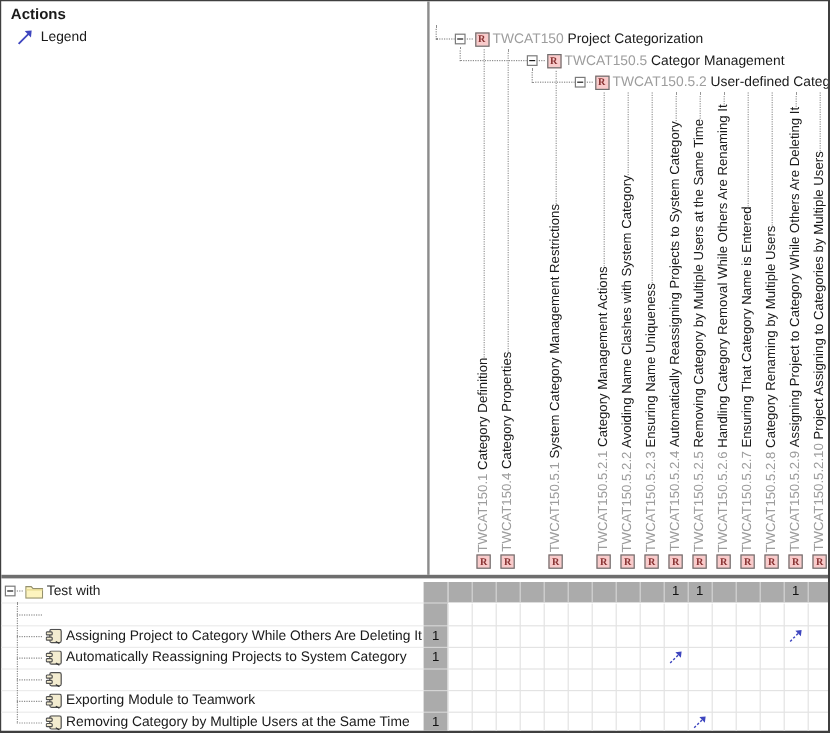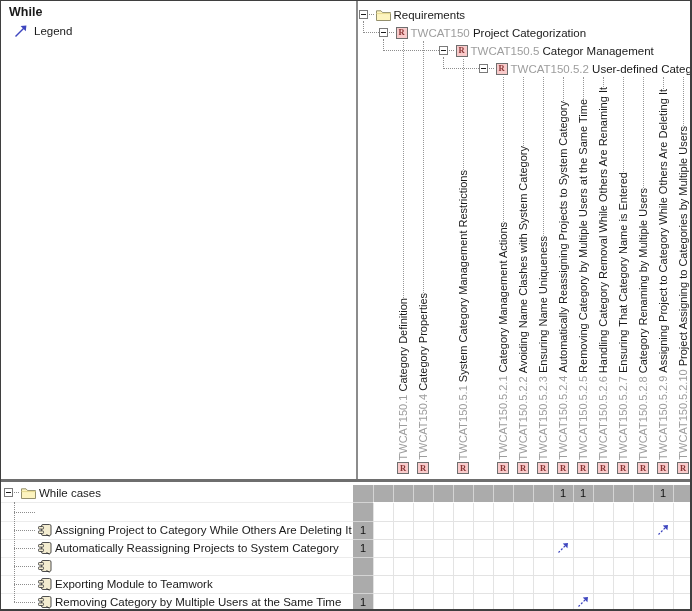--- a/index.html
+++ b/index.html
@@ -57,44 +57,33 @@
   .count-cell { position:absolute; width:20px; height:18px; line-height:18px; text-align:center; font-size:11px; color:#111; }
   .band-count { position:absolute; top:0; width:20px; height:17px; line-height:17px; text-align:center; font-size:11px; color:#111; }
   .tc-row { position:absolute; left:0; height:18px; display:flex; align-items:center; white-space:nowrap; }
 </style>
 </head>
 <body>
 
 <div id="app">
 
   <div id="legend-pane" class="abs">
-    <div id="legend-title" class="abs">While</div>
+    <div id="legend-title" class="abs">Actions</div>
     <div class="legend-item abs">
       <svg width="16" height="16" viewBox="0 0 16 16">
         <line x1="2.5" y1="13.5" x2="11" y2="5" stroke="#3e46bf" stroke-width="1.5"></line>
         <path d="M7.6,2.9 L13.4,2.4 L12.8,8.2 Z" fill="#3e46bf"></path>
       </svg>
       <span>Legend</span>
     </div>
   </div>
 
   <div id="vdivider" class="abs"></div>
 
   <div id="req-pane" class="abs">
-      <div class="tree-row" style="left: 0.5px; top: 5px;">
-        <div class="expbox"></div>
-        <div class="hdots"></div>
-        <span class="ticon">
-          <svg width="15" height="12" viewBox="0 0 15 12">
-            <path d="M0.5,11.5 L0.5,1.8 L5,1.8 L6.6,3.6 L14.5,3.6 L14.5,11.5 Z" fill="#fdf4bf" stroke="#94906d"></path>
-            <line x1="0.5" y1="4.6" x2="14.5" y2="4.6" stroke="#e6d98f"></line>
-          </svg>
-        </span>
-        <span class="node-name">Requirements</span>
-      </div>
       <div class="dotline-v" style="left: 5px; top: 20px; height: 12px;"></div>
       <div class="dotline-h" style="left: 5px; top: 31px; width: 16px;"></div>
       <div class="tree-row" style="left: 20.5px; top: 23px;">
         <div class="expbox"></div>
         <div class="hdots"></div>
         <span class="ticon">
           <div class="ricon">R</div>
         </span>
         <span class="node-id">TWCAT150&nbsp;</span>
         <span class="node-name">Project Categorization</span>
@@ -278,21 +267,21 @@
       <div class="count-cell" style="left: 352px; top: 111px;">1</div>
       <div class="tc-row" style="top: 2px; left: 3px; height: 17px;">
         <div class="expbox"></div>
         <div class="hdots"></div>
         <span class="ticon">
           <svg width="15" height="12" viewBox="0 0 15 12">
             <path d="M0.5,11.5 L0.5,1.8 L5,1.8 L6.6,3.6 L14.5,3.6 L14.5,11.5 Z" fill="#fdf4bf" stroke="#94906d"></path>
             <line x1="0.5" y1="4.6" x2="14.5" y2="4.6" stroke="#e6d98f"></line>
           </svg>
         </span>
-        <span class="node-name">While cases</span>
+        <span class="node-name">Test with</span>
       </div>
       <div class="dotline-v" style="left: 13px; top: 20px; height: 100px;"></div>
       <div class="dotline-h" style="left: 13px; top: 30px; width: 21px;"></div>
       <div class="dotline-h" style="left: 13px; top: 48px; width: 21px;"></div>
       <div class="tc-row" style="top: 39px; left: 36px;">
         <span class="ticon">
           <svg width="14" height="13" viewBox="0 0 14 13">
             <rect x="3.5" y="0.5" width="9.5" height="11" rx="1.5" fill="#f3ecd0" stroke="#4f4f4f"></rect>
             <rect x="0.5" y="2.5" width="5" height="2.6" rx="0.8" fill="#f3ecd0" stroke="#4f4f4f"></rect>
             <rect x="0.5" y="6.9" width="5" height="2.6" rx="0.8" fill="#f3ecd0" stroke="#4f4f4f"></rect>

